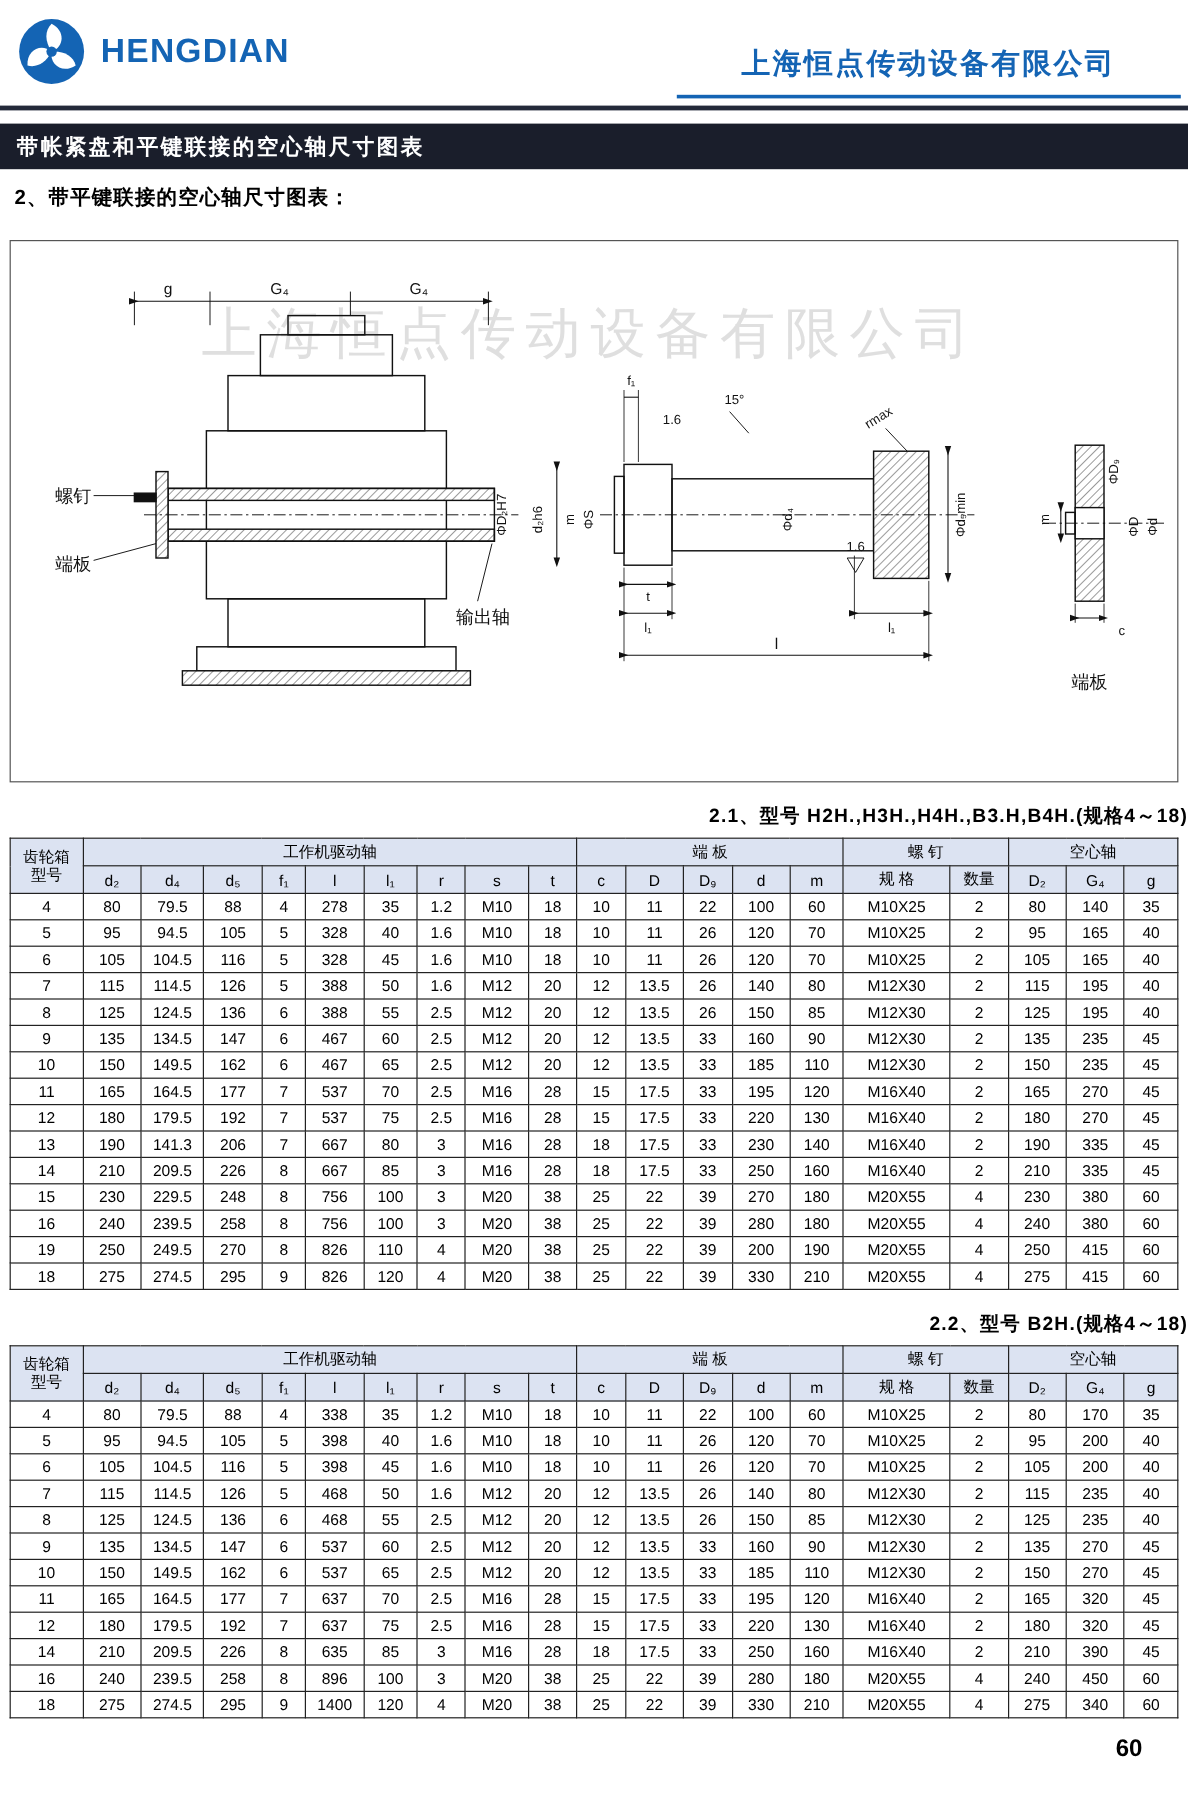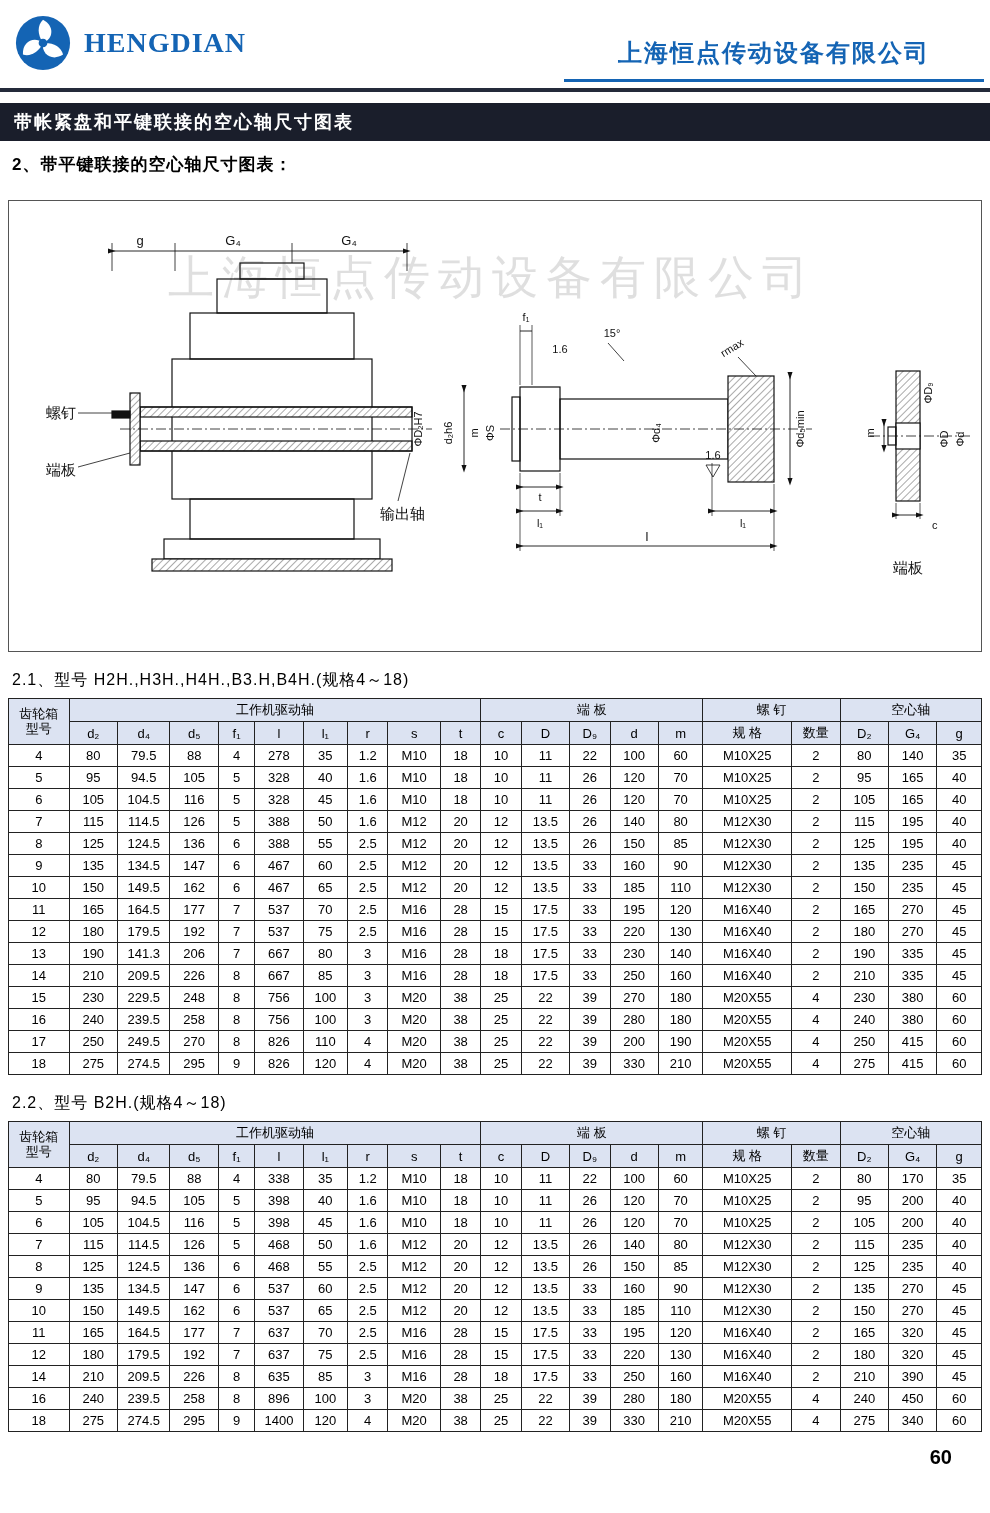--- a/index.html
+++ b/index.html
@@ -1,41 +1,41 @@
 <!DOCTYPE html>
 <html><head>
 <meta charset="utf-8">
 <style>
   * { box-sizing: border-box; margin: 0; padding: 0; }
   body { background: #e8e8e8; font-family: "Liberation Sans", "DejaVu Sans", sans-serif; }
   .page { width: 990px; min-height: 1513px; margin: 0 auto; background: #fff; color: #000; position: relative; padding-bottom: 10px; }
 
   
   .header { display: flex; align-items: flex-end; justify-content: space-between; padding: 14px 6px 6px 14px; }
-  .logo-wrap { display: flex; align-items: center; gap: 12px; padding-bottom: 10px; font-family: Liberation Serif, serif; }
+  .logo-wrap { display: flex; align-items: center; gap: 12px; padding-bottom: 10px; }
   .logo { width: 58px; height: 58px; }
   .brand { font-size: 28px; font-weight: bold; color: #1464b4; letter-spacing: 1px; }
   .company-wrap { margin-left: auto; width: 420px; text-align: center; border-bottom: 3px solid #1464b4; padding-bottom: 10px; }
   .company { font-size: 24px; font-weight: bold; color: #1464b4; letter-spacing: 2px; }
   .header-rule { height: 4px; background: #242a3a; }
 
   
   .title-bar { margin-top: 11px; background: #1a1e2b; color: #fff; font-size: 18px; font-weight: bold; padding: 7px 14px; letter-spacing: 2px; }
 
   .section-heading { font-size: 17px; font-weight: bold; margin: 12px 0 24px 12px; letter-spacing: 1px; }
 
   
   .drawing-box { border: 1px solid #555; margin: 0 8px; height: 452px; position: relative; background: #fff; overflow: hidden; }
   .drawing-svg { display: block; width: 100%; height: 100%; }
   .dim-text { font-size: 13px; fill: #111; }
   .dim-small { font-size: 11px; fill: #111; }
   .cjk-label { font-size: 15px; fill: #111; }
 
   
-  .table-caption { font-size: 16px; font-weight: normal; margin: 18px 0 7px 12px; letter-spacing: 1px; }
+  .table-caption { font-size: 16px; font-weight: bold; margin: 18px 0 7px 12px; letter-spacing: 1px; text-align: right; }
   .spec-table { border-collapse: collapse; margin: 0 8px; width: 974px; table-layout: fixed; }
   .spec-table th, .spec-table td { border: 1px solid #222; text-align: center; font-size: 13px; padding: 2px 0; height: 22px; vertical-align: middle; }
   .spec-table thead th { background: #dce3f2; font-weight: normal; }
   .model-th { white-space: pre-line; line-height: 1.15; font-size: 13px; }
 
   .footnotes { margin: 8px 12px 0 12px; font-size: 13px; line-height: 1.55; }
   .page-number { text-align: right; font-size: 20px; font-weight: bold; margin: 14px 38px 6px 0; }
 </style>
 </head>
 <body>
@@ -519,21 +519,21 @@
           <td>39</td>
           <td>280</td>
           <td>180</td>
           <td>M20X55</td>
           <td>4</td>
           <td>240</td>
           <td>380</td>
           <td>60</td>
         </tr>
         <tr>
-          <td>17</td>
+          <td>19</td>
           <td>250</td>
           <td>249.5</td>
           <td>270</td>
           <td>8</td>
           <td>826</td>
           <td>110</td>
           <td>4</td>
           <td>M20</td>
           <td>38</td>
           <td>25</td>

